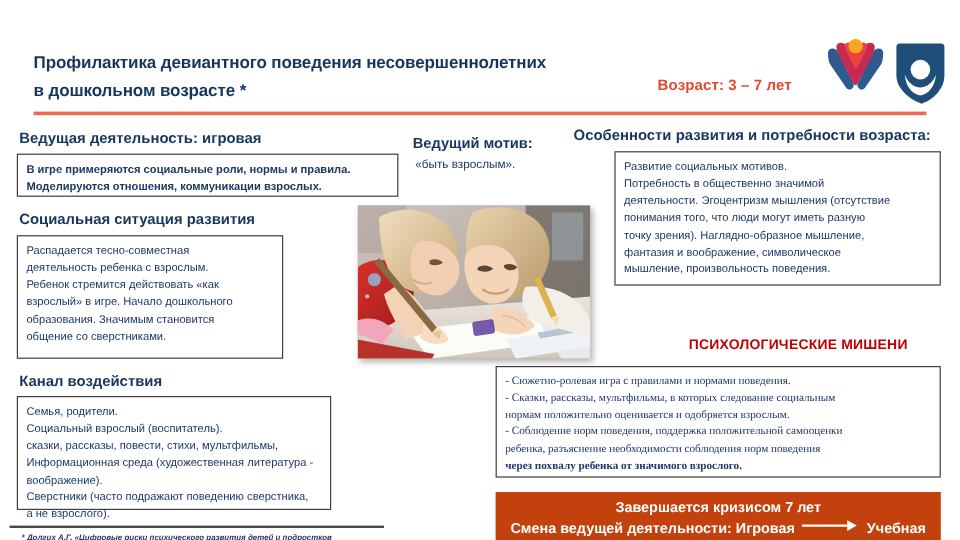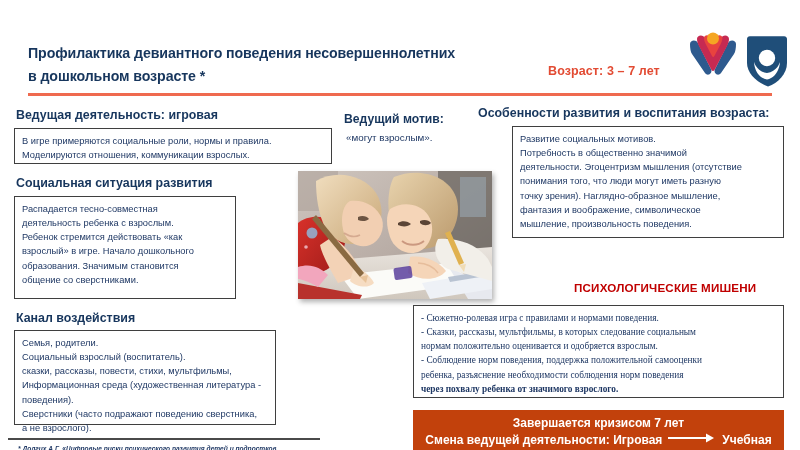--- a/index.html
+++ b/index.html
@@ -74,21 +74,21 @@
     background: #ffffff;
     box-sizing: border-box;
     color: #1f3864;
     font-size: 9.3px;
     line-height: 1.52;
     padding: 5px 7px 4px 7px;
   }
   .tbox p { margin: 0; }
 
   
-  #box-play      { left: 14px;  top: 104px; width: 318px; height: 36px; }
+  #box-play      { left: 14px;  top: 104px; width: 318px; height: 36px; font-weight: bold; }
   #head-play     { left: 16px;  top: 84px; }
 
   #head-social   { left: 16px;  top: 152px; }
   #box-social    { left: 14px;  top: 172px; width: 222px; height: 103px; }
 
   #head-channel  { left: 16px;  top: 287px; }
   #box-channel   { left: 14px;  top: 306px; width: 262px; height: 95px; }
 
   #head-motive {
     position: absolute;
@@ -233,27 +233,27 @@
     <p>образования. Значимым становится</p>
     <p>общение со сверстниками.</p>
   </div>
 
   <div class="sec-head" id="head-channel">Канал воздействия</div>
   <div class="tbox" id="box-channel">
     <p>Семья, родители.</p>
     <p>Социальный взрослый (воспитатель).</p>
     <p>сказки, рассказы, повести, стихи, мультфильмы,</p>
     <p>Информационная среда (художественная литература -</p>
-    <p>поведения).</p>
+    <p>воображение).</p>
     <p>Сверстники (часто подражают поведению сверстника,</p>
     <p>а не взрослого).</p>
   </div>
 
   <div id="head-motive">Ведущий мотив:</div>
-  <div id="motive-value">«могут взрослым».</div>
+  <div id="motive-value">«быть взрослым».</div>
 
   <div class="photo">
     <svg width="194" height="128" viewBox="0 0 194 128" xmlns="http://www.w3.org/2000/svg">
       <defs>
         <linearGradient id="bgblur" x1="0" y1="0" x2="1" y2="1">
           <stop offset="0%" stop-color="#cfc6bf"></stop>
           <stop offset="55%" stop-color="#b9ada6"></stop>
           <stop offset="100%" stop-color="#8d8782"></stop>
         </linearGradient>
         <linearGradient id="deskg" x1="0" y1="0" x2="0" y2="1">
@@ -317,21 +317,21 @@
 
       <path d="M18 44 L66 102 L62 106 L14 48 Z" fill="#8a6a42"></path>
       <path d="M62 106 L68 112 L70 104 Z" fill="#e8c39a"></path>
       <path d="M152 60 L166 92 L161 94 L147 62 Z" fill="#e0b14f"></path>
       <path d="M161 94 L166 101 L168 93 Z" fill="#f0dcb6"></path>
 
       <rect x="96" y="96" width="18" height="12" rx="2" fill="#5b3f9e" opacity="0.85" transform="rotate(-8 105 102)"></rect>
     </svg>
   </div>
 
-  <div class="sec-head" id="head-features">Особенности развития и воспитания возраста:</div>
+  <div class="sec-head" id="head-features">Особенности развития и потребности возраста:</div>
   <div class="tbox" id="box-features">
     <p>Развитие социальных мотивов.</p>
     <p>Потребность в общественно значимой</p>
     <p>деятельности. Эгоцентризм мышления (отсутствие</p>
     <p>понимания того, что люди могут иметь разную</p>
     <p>точку зрения). Наглядно-образное мышление,</p>
     <p>фантазия и воображение, символическое</p>
     <p>мышление, произвольность поведения.</p>
   </div>
 

